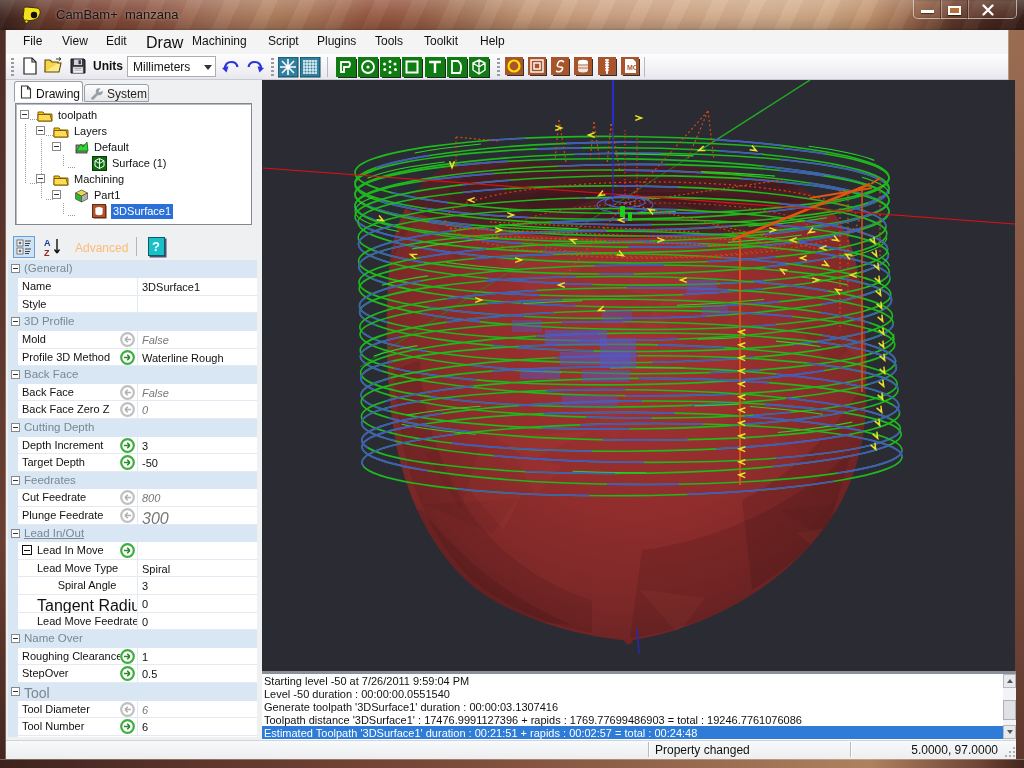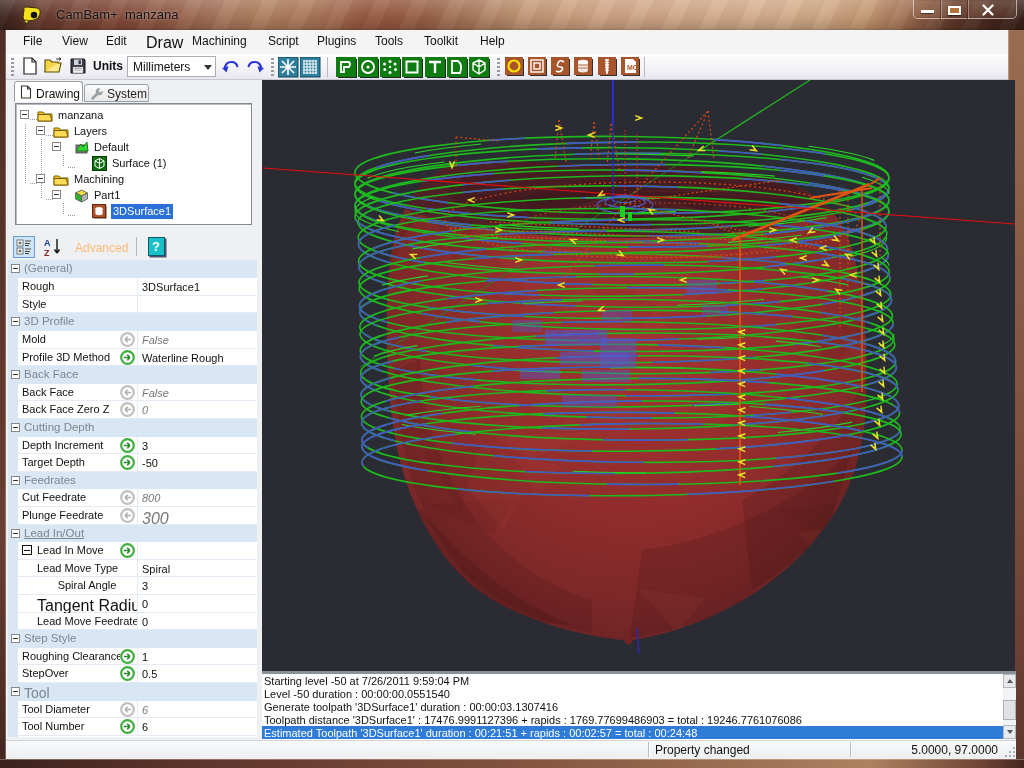--- a/index.html
+++ b/index.html
@@ -192,21 +192,21 @@
 <div class="abs" style="left:68px;top:167px;width:7px;height:1px;background-image:repeating-linear-gradient(90deg,#999 0,#999 1px,transparent 1px,transparent 2px);"></div>
 <div class="abs" style="left:30px;top:183px;width:7px;height:1px;background-image:repeating-linear-gradient(90deg,#999 0,#999 1px,transparent 1px,transparent 2px);"></div>
 <div class="abs" style="left:46px;top:199px;width:7px;height:1px;background-image:repeating-linear-gradient(90deg,#999 0,#999 1px,transparent 1px,transparent 2px);"></div>
 <div class="abs" style="left:68px;top:215px;width:7px;height:1px;background-image:repeating-linear-gradient(90deg,#999 0,#999 1px,transparent 1px,transparent 2px);"></div>
 <div class="abs" style="left:20px;top:110px;width:9px;height:9px;background:#fff;border:1px solid #888;"></div>
     <div class="abs" style="left:22px;top:114px;width:5px;height:1px;background:#333;"></div>
 <svg class="abs" style="left:37px;top:109px;" width="16" height="13" viewBox="0 0 16 13">
 <path d="M1,3 L6,3 L7.5,5 L15,5 L15,12 L1,12 Z" fill="#f9c618" stroke="#7a5c00" stroke-width="1"></path>
 <path d="M1,5.5 L13,5.5 L15,12 L1,12 Z" fill="#fddb55" stroke="#7a5c00" stroke-width="1"></path>
 </svg>
-<div class="abs" style="left:58px;top:109px;font-size:11px;color:#111;">manzana</div>
+<div class="abs" style="left:58px;top:109px;font-size:11px;color:#111;">toolpath</div>
 <div class="abs" style="left:36px;top:126px;width:9px;height:9px;background:#fff;border:1px solid #888;"></div>
     <div class="abs" style="left:38px;top:130px;width:5px;height:1px;background:#333;"></div>
 <svg class="abs" style="left:53px;top:125px;" width="16" height="13" viewBox="0 0 16 13">
 <path d="M1,3 L6,3 L7.5,5 L15,5 L15,12 L1,12 Z" fill="#f9c618" stroke="#7a5c00" stroke-width="1"></path>
 <path d="M1,5.5 L13,5.5 L15,12 L1,12 Z" fill="#fddb55" stroke="#7a5c00" stroke-width="1"></path>
 </svg>
 <div class="abs" style="left:74px;top:125px;font-size:11px;color:#111;">Layers</div>
 <div class="abs" style="left:52px;top:142px;width:9px;height:9px;background:#fff;border:1px solid #888;"></div>
     <div class="abs" style="left:54px;top:146px;width:5px;height:1px;background:#333;"></div>
 <svg class="abs" style="left:74px;top:141px;" width="15" height="13" viewBox="0 0 15 13">
@@ -261,21 +261,21 @@
 <div class="abs" style="left:148px;top:237px;width:17px;height:19px;background:#18c0c8;border:1px solid #0a5a6a;box-shadow:1.5px 1.5px 0 rgba(10,10,60,0.7);"></div>
 <div class="abs" style="left:152px;top:239px;font-size:13px;font-weight:bold;color:#fff;">?</div>
 <div class="abs" style="left:8px;top:260px;width:249px;height:477px;background:#fff;"></div>
 <div class="abs" style="left:8px;top:260px;width:10px;height:477px;background:#d9e6f4;"></div>
 <div class="abs" style="left:8px;top:260px;width:249px;height:18px;background:#d9e6f4;"></div>
 <div class="abs" style="left:11px;top:264px;width:9px;height:9px;background:#fff;border:1px solid #888;"></div>
     <div class="abs" style="left:13px;top:268px;width:5px;height:1px;background:#333;"></div>
 <div class="abs" style="left:24px;top:262px;font-size:11.5px;color:#7a8892;">(General)</div>
 <div class="abs" style="left:18px;top:278px;width:239px;height:18px;background:#fff;border-bottom:1px solid #e2eaf3;"></div>
 <div class="abs" style="left:137px;top:278px;width:1px;height:18px;background:#e2eaf3;"></div>
-<div class="abs" style="left:22px;top:280px;font-size:11px;color:#111;white-space:nowrap;overflow:hidden;width:113px;">Rough</div>
+<div class="abs" style="left:22px;top:280px;font-size:11px;color:#111;white-space:nowrap;overflow:hidden;width:113px;">Name</div>
 <div class="abs" style="left:142px;top:281px;font-size:11px;color:#111;white-space:nowrap;">3DSurface1</div>
 <div class="abs" style="left:18px;top:296px;width:239px;height:17px;background:#fff;border-bottom:1px solid #e2eaf3;"></div>
 <div class="abs" style="left:137px;top:296px;width:1px;height:17px;background:#e2eaf3;"></div>
 <div class="abs" style="left:22px;top:298px;font-size:11px;color:#111;white-space:nowrap;overflow:hidden;width:113px;">Style</div>
 <div class="abs" style="left:142px;top:299px;font-size:11px;color:#111;white-space:nowrap;"></div>
 <div class="abs" style="left:8px;top:313px;width:249px;height:18px;background:#d9e6f4;"></div>
 <div class="abs" style="left:11px;top:317px;width:9px;height:9px;background:#fff;border:1px solid #888;"></div>
     <div class="abs" style="left:13px;top:321px;width:5px;height:1px;background:#333;"></div>
 <div class="abs" style="left:24px;top:315px;font-size:11.5px;color:#7a8892;">3D Profile</div>
 <div class="abs" style="left:18px;top:331px;width:239px;height:18px;background:#fff;border-bottom:1px solid #e2eaf3;"></div>
@@ -380,21 +380,21 @@
 <div class="abs" style="left:137px;top:595px;width:1px;height:18px;background:#e2eaf3;"></div>
 <div class="abs" style="left:37px;top:597px;font-size:16px;color:#111;white-space:nowrap;overflow:hidden;width:100px;">Tangent Radius</div>
 <div class="abs" style="left:142px;top:598px;font-size:11px;color:#111;">0</div>
 <div class="abs" style="left:18px;top:613px;width:239px;height:17px;background:#fff;border-bottom:1px solid #e2eaf3;"></div>
 <div class="abs" style="left:137px;top:613px;width:1px;height:17px;background:#e2eaf3;"></div>
 <div class="abs" style="left:37px;top:615px;font-size:11px;color:#111;white-space:nowrap;overflow:hidden;width:100px;">Lead Move Feedrate</div>
 <div class="abs" style="left:142px;top:616px;font-size:11px;color:#111;">0</div>
 <div class="abs" style="left:8px;top:630px;width:249px;height:18px;background:#d9e6f4;"></div>
 <div class="abs" style="left:11px;top:634px;width:9px;height:9px;background:#fff;border:1px solid #888;"></div>
     <div class="abs" style="left:13px;top:638px;width:5px;height:1px;background:#333;"></div>
-<div class="abs" style="left:24px;top:632px;font-size:11.5px;color:#7a8892;">Step Style</div>
+<div class="abs" style="left:24px;top:632px;font-size:11.5px;color:#7a8892;">Name Over</div>
 <div class="abs" style="left:18px;top:648px;width:239px;height:17px;background:#fff;border-bottom:1px solid #e2eaf3;"></div>
 <div class="abs" style="left:137px;top:648px;width:1px;height:17px;background:#e2eaf3;"></div>
 <div class="abs" style="left:22px;top:650px;font-size:11px;color:#111;white-space:nowrap;overflow:hidden;width:98px;">Roughing Clearance</div>
 <svg class="abs" style="left:120px;top:649px;" width="15" height="15" viewBox="0 0 15 15">
 <circle cx="7.5" cy="7.5" r="6.3" fill="#fff" stroke="#3fae3f" stroke-width="2.2"></circle>
 <path d="M4,7.5 L10,7.5 M10,7.5 L7.2,4.7 M10,7.5 L7.2,10.3" stroke="#2a8a2a" stroke-width="1.6" fill="none"></path>
 </svg>
 <div class="abs" style="left:142px;top:651px;font-size:11px;color:#111;white-space:nowrap;">1</div>
 <div class="abs" style="left:18px;top:665px;width:239px;height:18px;background:#fff;border-bottom:1px solid #e2eaf3;"></div>
 <div class="abs" style="left:137px;top:665px;width:1px;height:18px;background:#e2eaf3;"></div>

